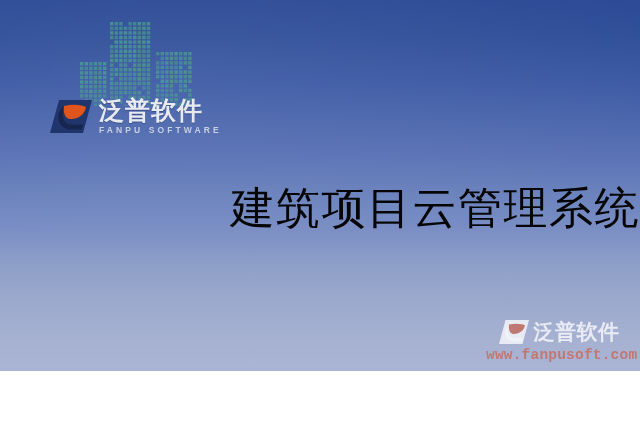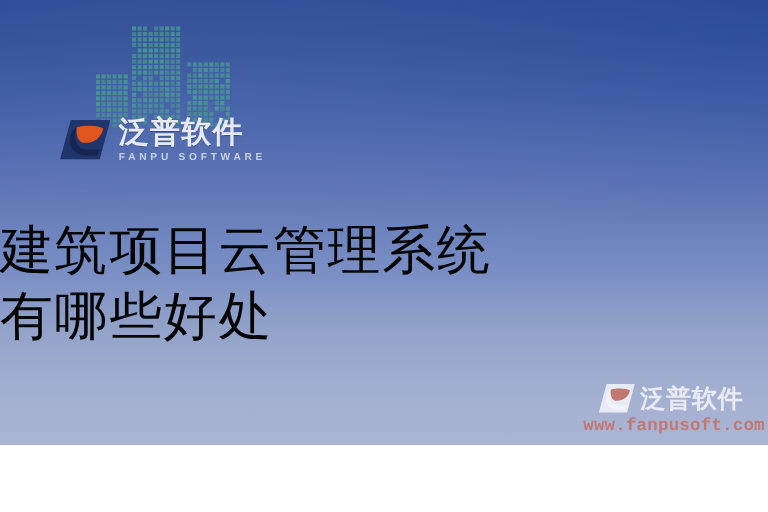--- a/index.html
+++ b/index.html
@@ -87,21 +87,21 @@
     letter-spacing: 3.1px;
     white-space: nowrap;
   }
 
   
   .headline {
     position: absolute;
     left: 0;
     right: 0;
     top: 182px;
-    text-align: left;
+    text-align: right;
     font-family: "Liberation Serif", "DejaVu Serif", serif;
     font-size: 44px;
     line-height: 1.24;
     color: #060606;
     letter-spacing: 1.5px;
     white-space: nowrap;
   }
   .headline .line { display: block; }
 
   
@@ -498,21 +498,20 @@
       </svg>
     </span>
     <span class="brand-words">
       <span class="brand-cn">泛普软件</span>
       <span class="brand-en">FANPU SOFTWARE</span>
     </span>
   </div>
 
   <div class="headline">
     <span class="line">建筑项目云管理系统</span>
-    <span class="line">有哪些好处</span>
   </div>
 
   <div class="watermark">
     <div class="wm-row">
       <span>
         <svg class="wm-mark" viewBox="0 0 30 24" xmlns="http://www.w3.org/2000/svg" aria-hidden="true">
           <path d="M6.5 0 H30 L23.5 24 H0 Z" fill="rgba(255,255,255,0.80)"></path>
           <path d="M10 4.5 C17.5 2.8 24 4 26 5.3 C24.8 11 20 14.2 14.3 13.9 C11 13.6 9.3 10 10 4.5 Z" fill="#c4736a"></path>
           <path d="M9.7 4.8 C6.1 7.3 5 12.4 6.8 16.4 C8.2 19.6 11.5 21.4 15.5 21.4 L22.6 21.4 L23.7 17.8 L15.7 17.8 C12.1 17.8 9.6 15.3 9.2 11.7 C9 9.1 9.3 6.6 9.7 4.8 Z" fill="rgba(255,255,255,0.55)"></path>
         </svg>

